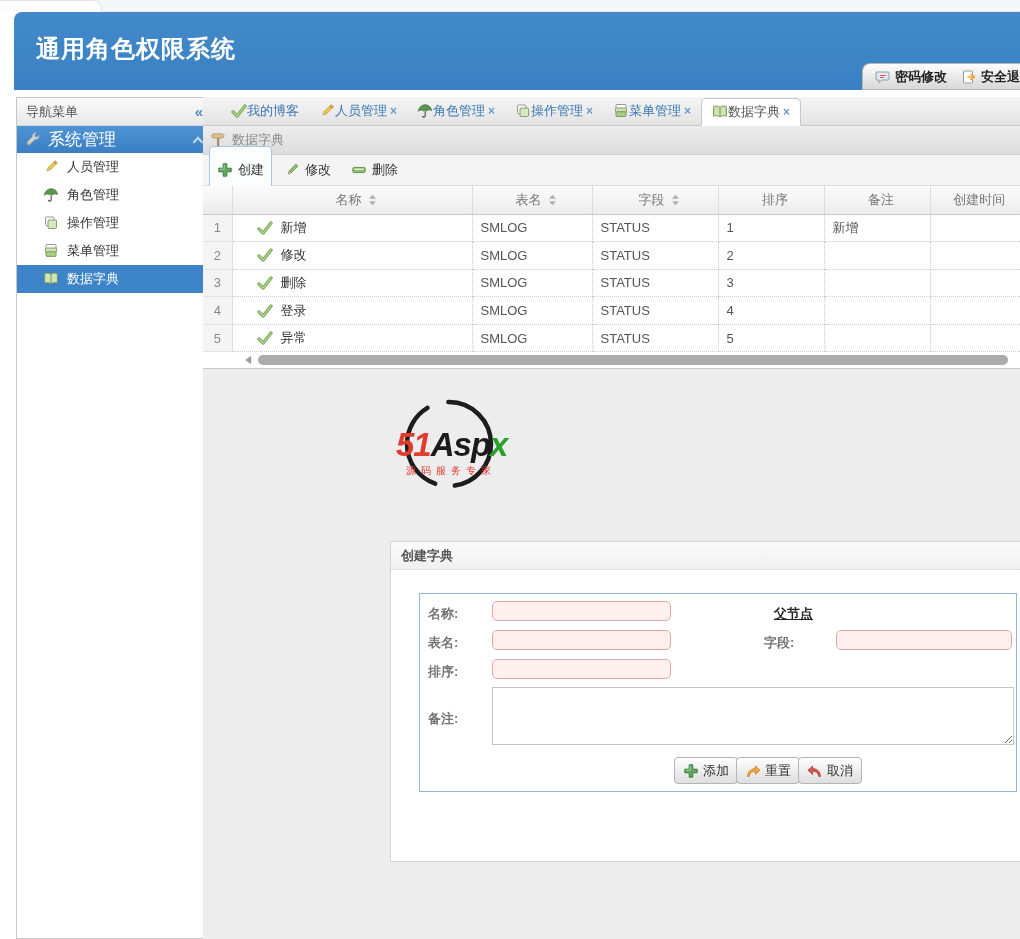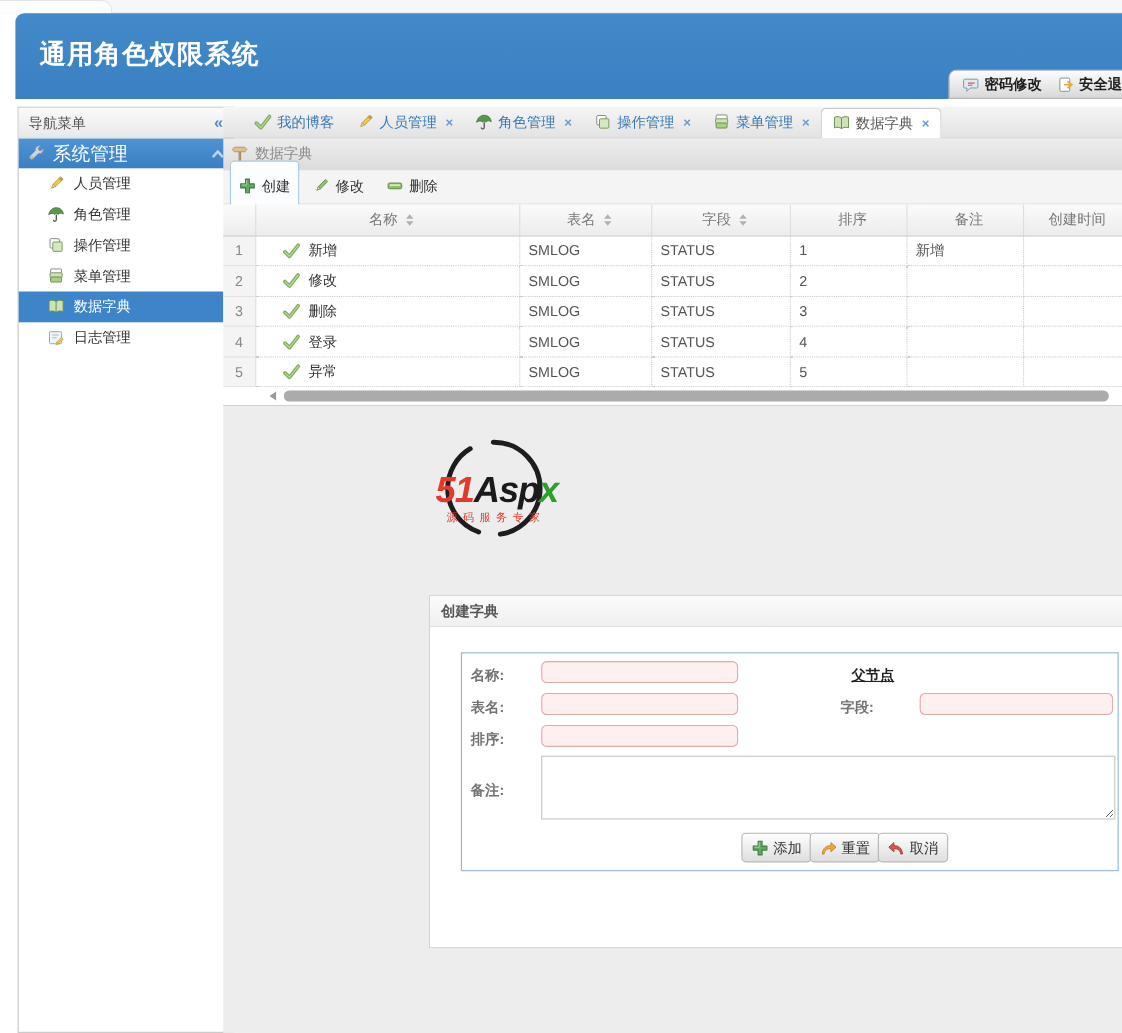--- a/index.html
+++ b/index.html
@@ -33,34 +33,34 @@
   .collapse-glyph{color:#5b87c0;font-weight:bold;font-size:15px;cursor:pointer;}
   .acc-header{height:27px;background:linear-gradient(#4e94d4,#3a7fc2);color:#fff;display:flex;align-items:center;
               gap:7px;padding:0 8px;font-size:17px;position:relative;cursor:pointer;}
   .acc-chev{position:absolute;right:6px;top:6px;}
   .menu-item{height:28px;display:flex;align-items:center;gap:8px;padding-left:26px;font-size:13px;color:#333;cursor:pointer;}
   .menu-item.selected{background:#3d85c8;color:#fff;}
 
   
   .tabbar{left:203px;top:97px;width:817px;height:29px;background:linear-gradient(#f5f5f5,#e3e3e3);
           border-bottom:1px solid #c8c8c8;display:flex;align-items:flex-end;padding-left:18px;}
-  .tab{display:flex;align-items:center;gap:5px;font-size:13px;color:#3a77b5;padding:0 10px;height:28px;cursor:pointer;}
+  .tab{display:flex;align-items:center;font-size:13px;color:#3a77b5;padding:0 10px;height:28px;cursor:pointer;}
   .tab .x{color:#6a9bd0;font-size:12px;font-weight:bold;margin-left:3px;}
   .tab.active{background:#fff;border:1px solid #c8c8c8;border-bottom-color:#fff;border-radius:5px 5px 0 0;
               color:#555;margin-bottom:-1px;}
 
   
   .crumbbar{left:203px;top:126px;width:817px;height:29px;background:linear-gradient(#ededed,#dcdcdc);
             border-bottom:1px solid #cfcfcf;display:flex;align-items:center;gap:6px;padding-left:7px;
             color:#8a8a8a;font-size:13px;}
 
   
   .toolbar{left:203px;top:155px;width:817px;height:31px;background:#f4f4f4;border-bottom:1px solid #ddd;
            display:flex;align-items:center;gap:4px;padding-left:6px;}
-  .tbtn{display:flex;align-items:flex-start;gap:5px;font-size:13px;color:#333;padding:14px 7px;
+  .tbtn{display:flex;align-items:center;gap:5px;font-size:13px;color:#333;padding:14px 7px;
         border:1px solid transparent;border-radius:4px;cursor:pointer;background:transparent;}
   .tbtn.focused{border-color:#a8c8e8;background:#fbfdff;}
 
   
   .grid{left:203px;top:186px;width:817px;background:#fff;border-bottom:1px solid #c9c9c9;}
   .grid table{border-collapse:collapse;width:817px;table-layout:fixed;font-size:13px;color:#555;}
   .grid th{height:28px;background:linear-gradient(#fbfbfb,#ececec);border-right:1px solid #ddd;
            border-bottom:1px solid #c9c9c9;font-weight:normal;color:#777;text-align:center;padding:0 0 0 8px;}
   .grid th:last-child{border-right:none;}
   .grid td{height:27.6px;border-right:1px dotted #ccc;border-bottom:1px dotted #ccc;padding:0 0 0 8px;color:#555;}
@@ -241,26 +241,20 @@
       <svg class="ic">
           <use href="#s-stack"></use>
         </svg>
       <span>菜单管理</span>
     </div>
     <div class="menu-item selected">
       <svg class="ic">
           <use href="#s-book"></use>
         </svg>
       <span>数据字典</span>
-    </div>
-    <div class="menu-item">
-      <svg class="ic">
-          <use href="#s-note"></use>
-        </svg>
-      <span>日志管理</span>
     </div>
   </div>
 
   <div class="abs tabbar">
     <div class="tab">
       <svg class="ic">
           <use href="#s-check"></use>
         </svg>
       <span>我的博客</span>
     </div>

